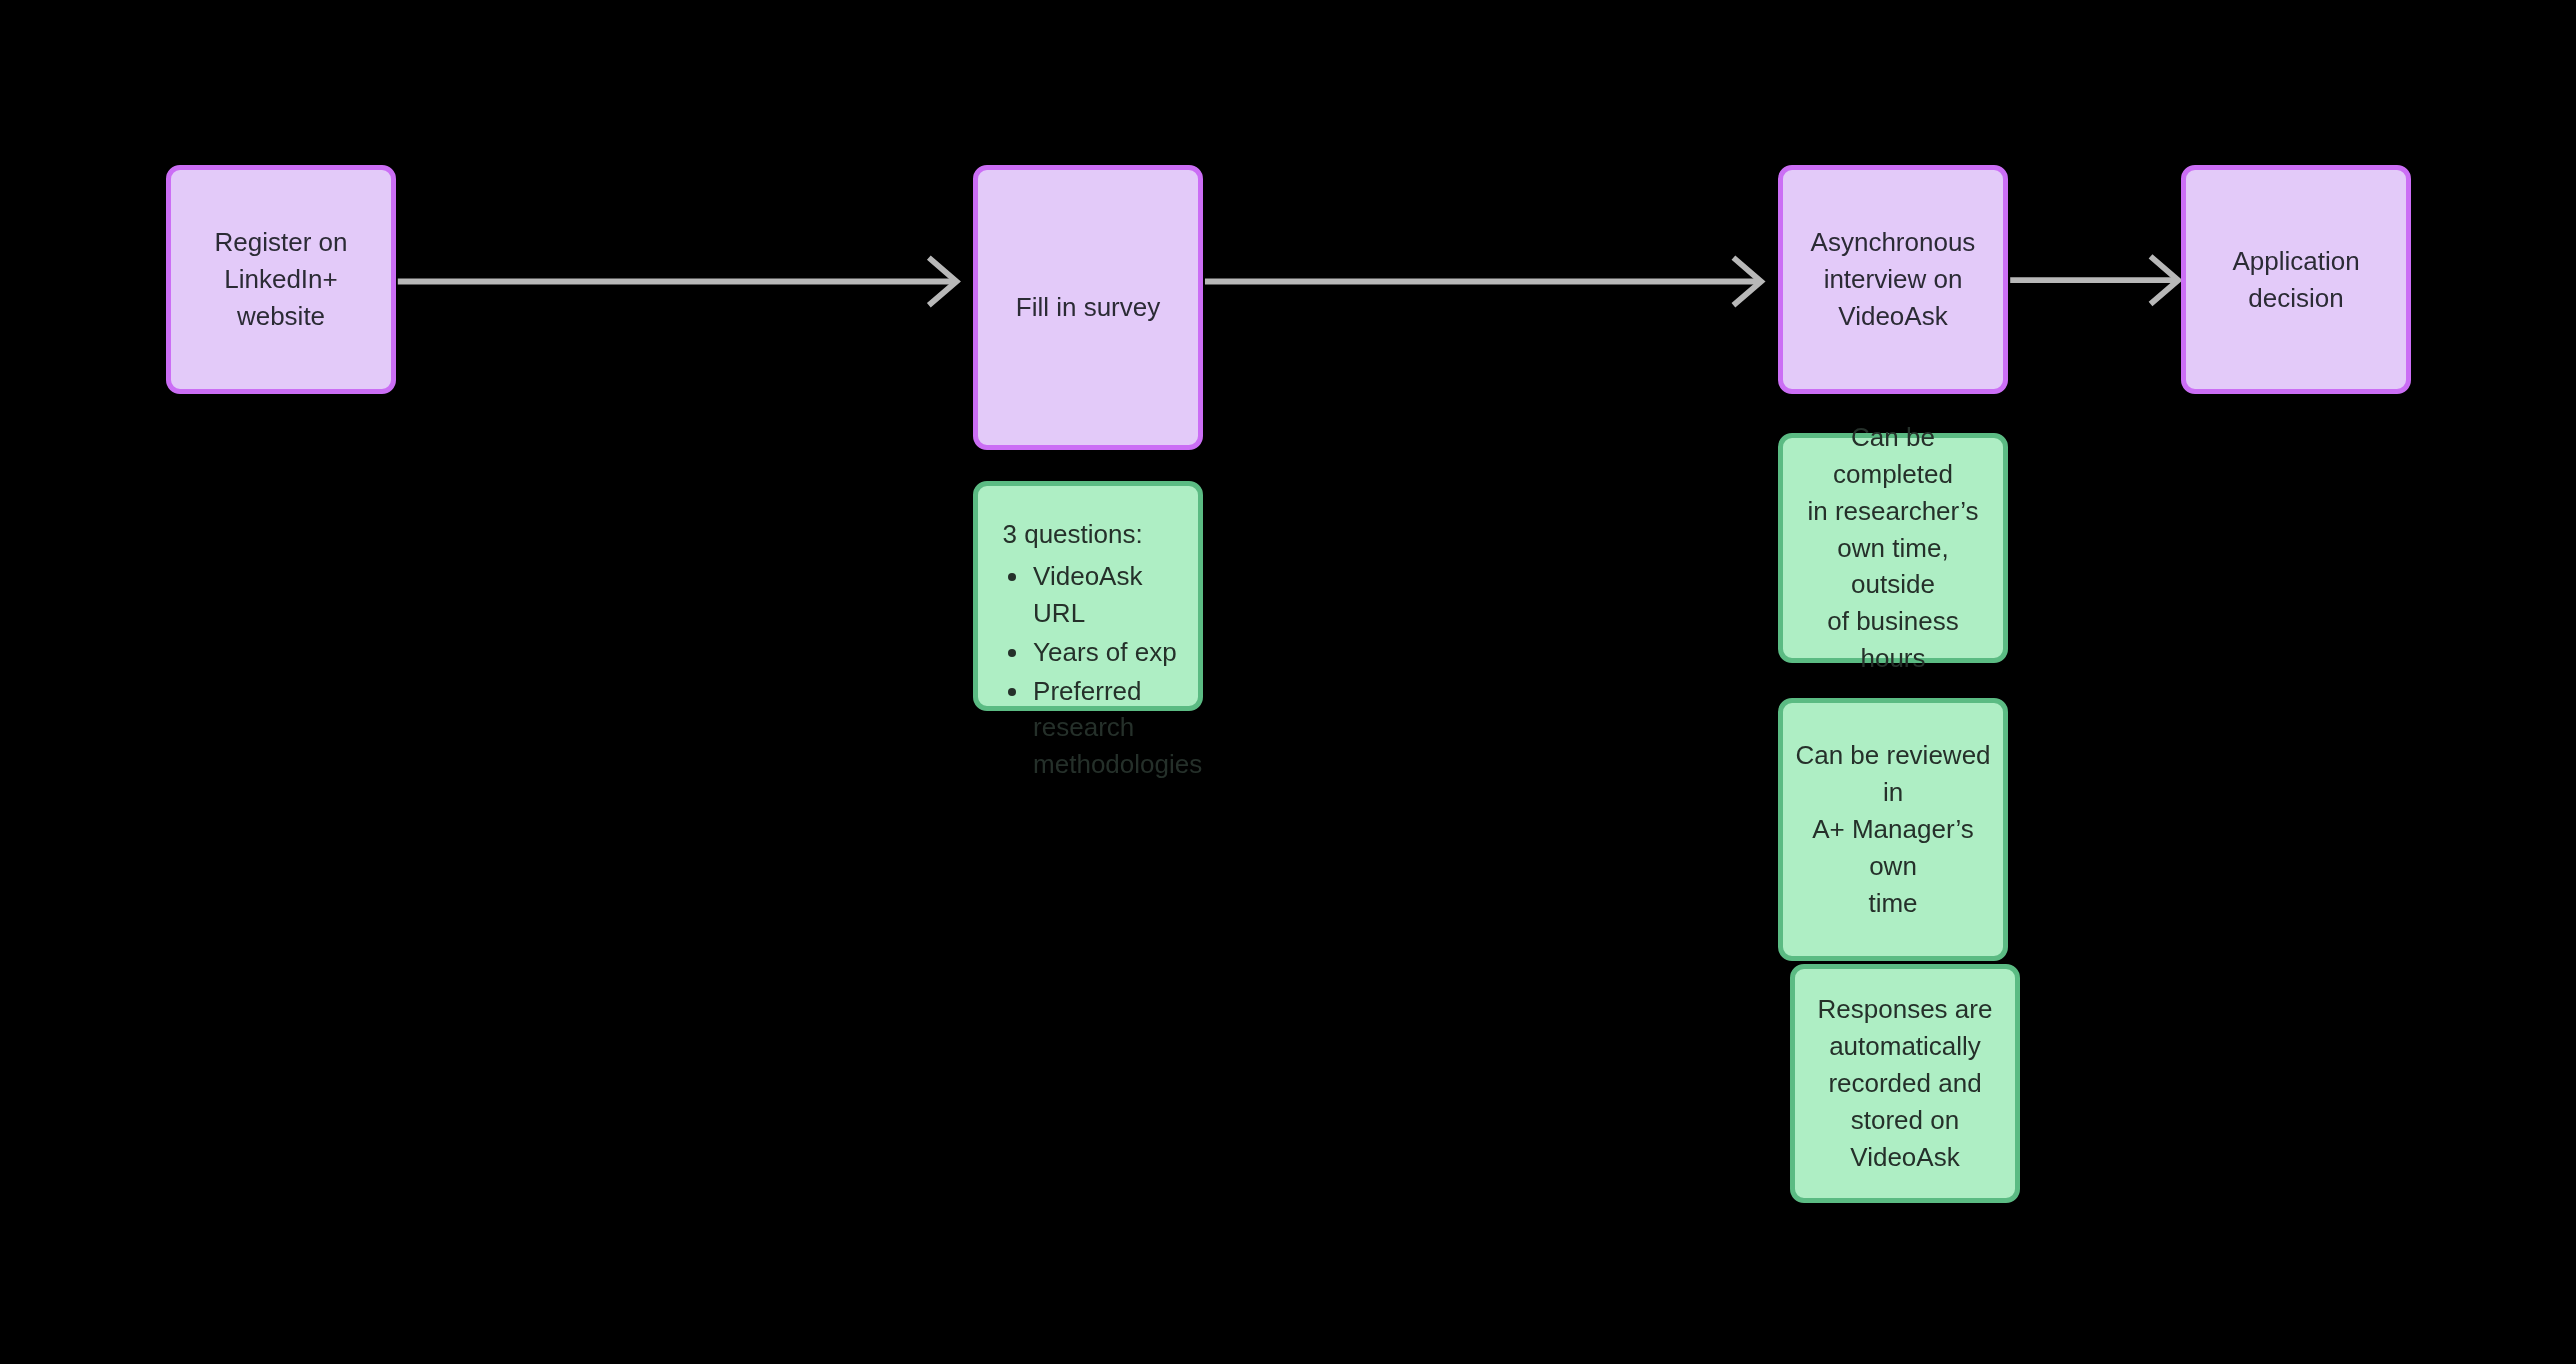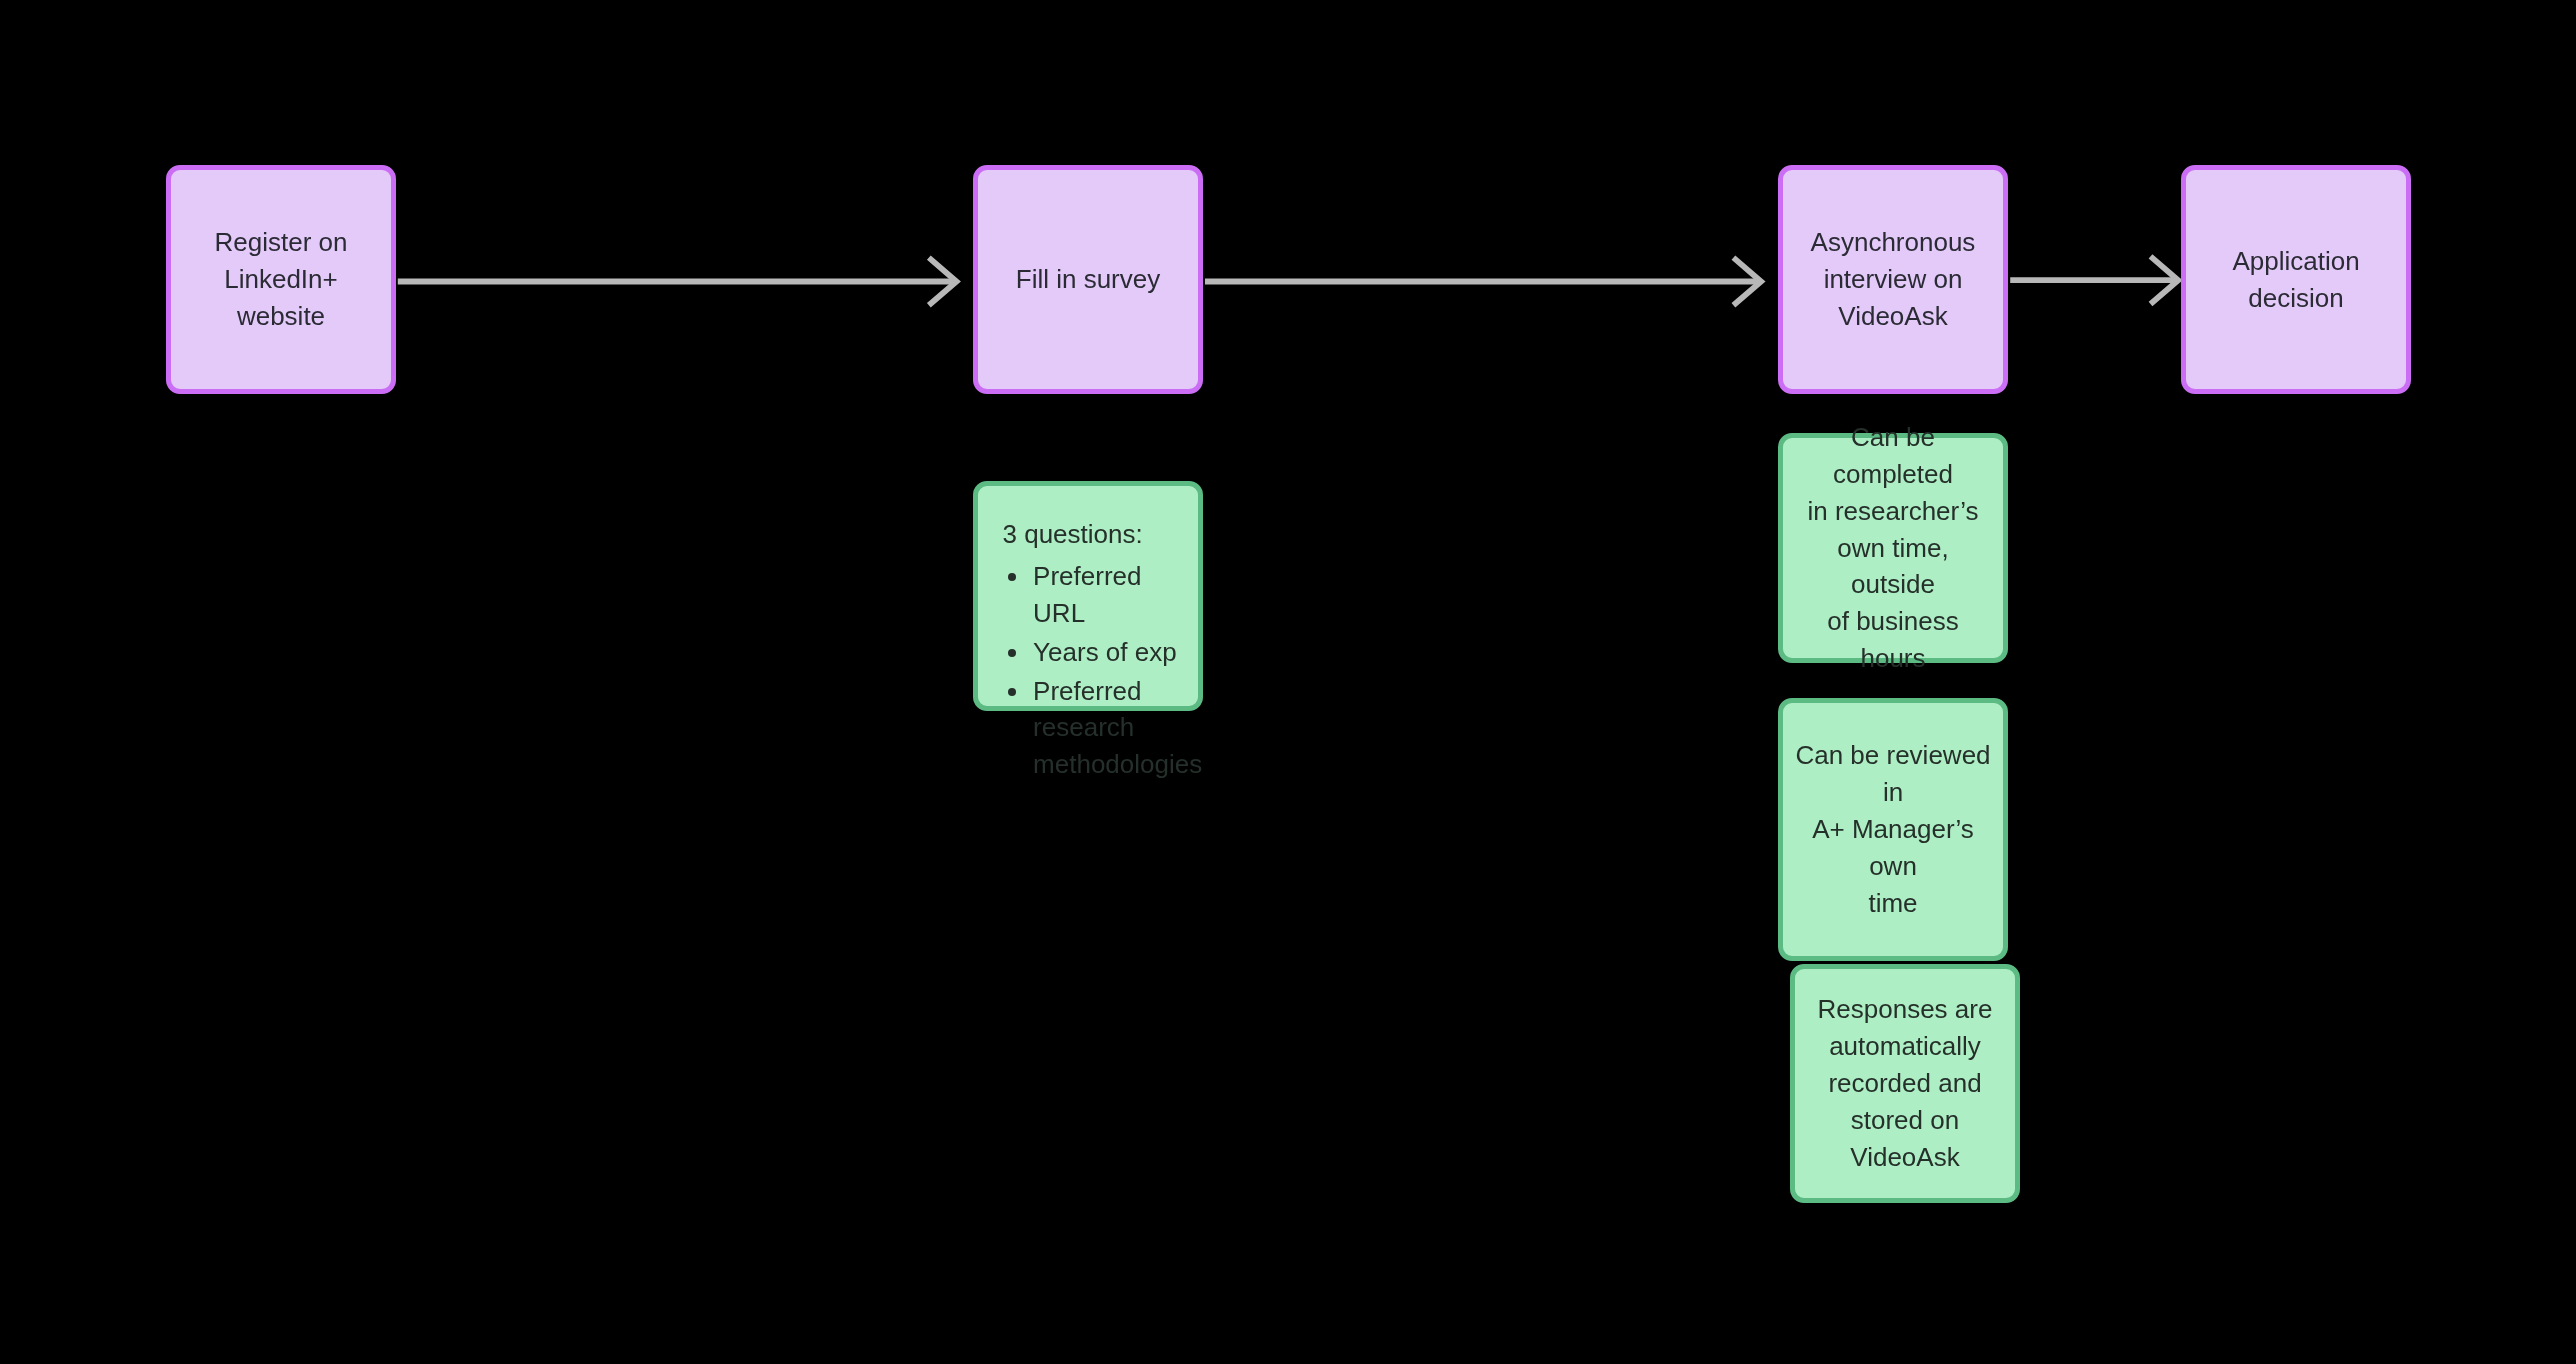--- a/index.html
+++ b/index.html
@@ -100,29 +100,29 @@
       <line x1="3123" y1="435" x2="3380" y2="435" stroke="#b8b8b8" stroke-width="9"></line>
       <polyline points="3341,398 3384,435 3341,472" fill="none" stroke="#b8b8b8" stroke-width="9" stroke-linecap="butt" stroke-linejoin="miter"></polyline>
     </g>
   </svg>
 
   <div class="node process" style="left:166px; top:165px; width:230px; height:229px;">
     <span class="node-label">Register on
 LinkedIn+ website</span>
   </div>
 
-  <div class="node process" style="left:973px; top:165px; width:230px; height:229px;">
+  <div class="node process" style="left:973px; top:165px; width:230px; height:285px;">
     <span class="node-label">Fill in survey</span>
   </div>
 
   <div class="node note note-list-box" style="left:973px; top:433px; width:230px; height:230px;margin-top:48px;">
     <div class="note-list">
       <span class="note-title">3 questions:</span>
       <ul>
-        <li>Preferred URL</li>
+        <li>VideoAsk URL</li>
         <li>Years of exp</li>
         <li>Preferred research methodologies</li>
       </ul>
     </div>
   </div>
 
   <div class="node process" style="left:1778px; top:165px; width:230px; height:229px;align-items:center;">
     <span class="node-label">Asynchronous
 interview on
 VideoAsk</span>

